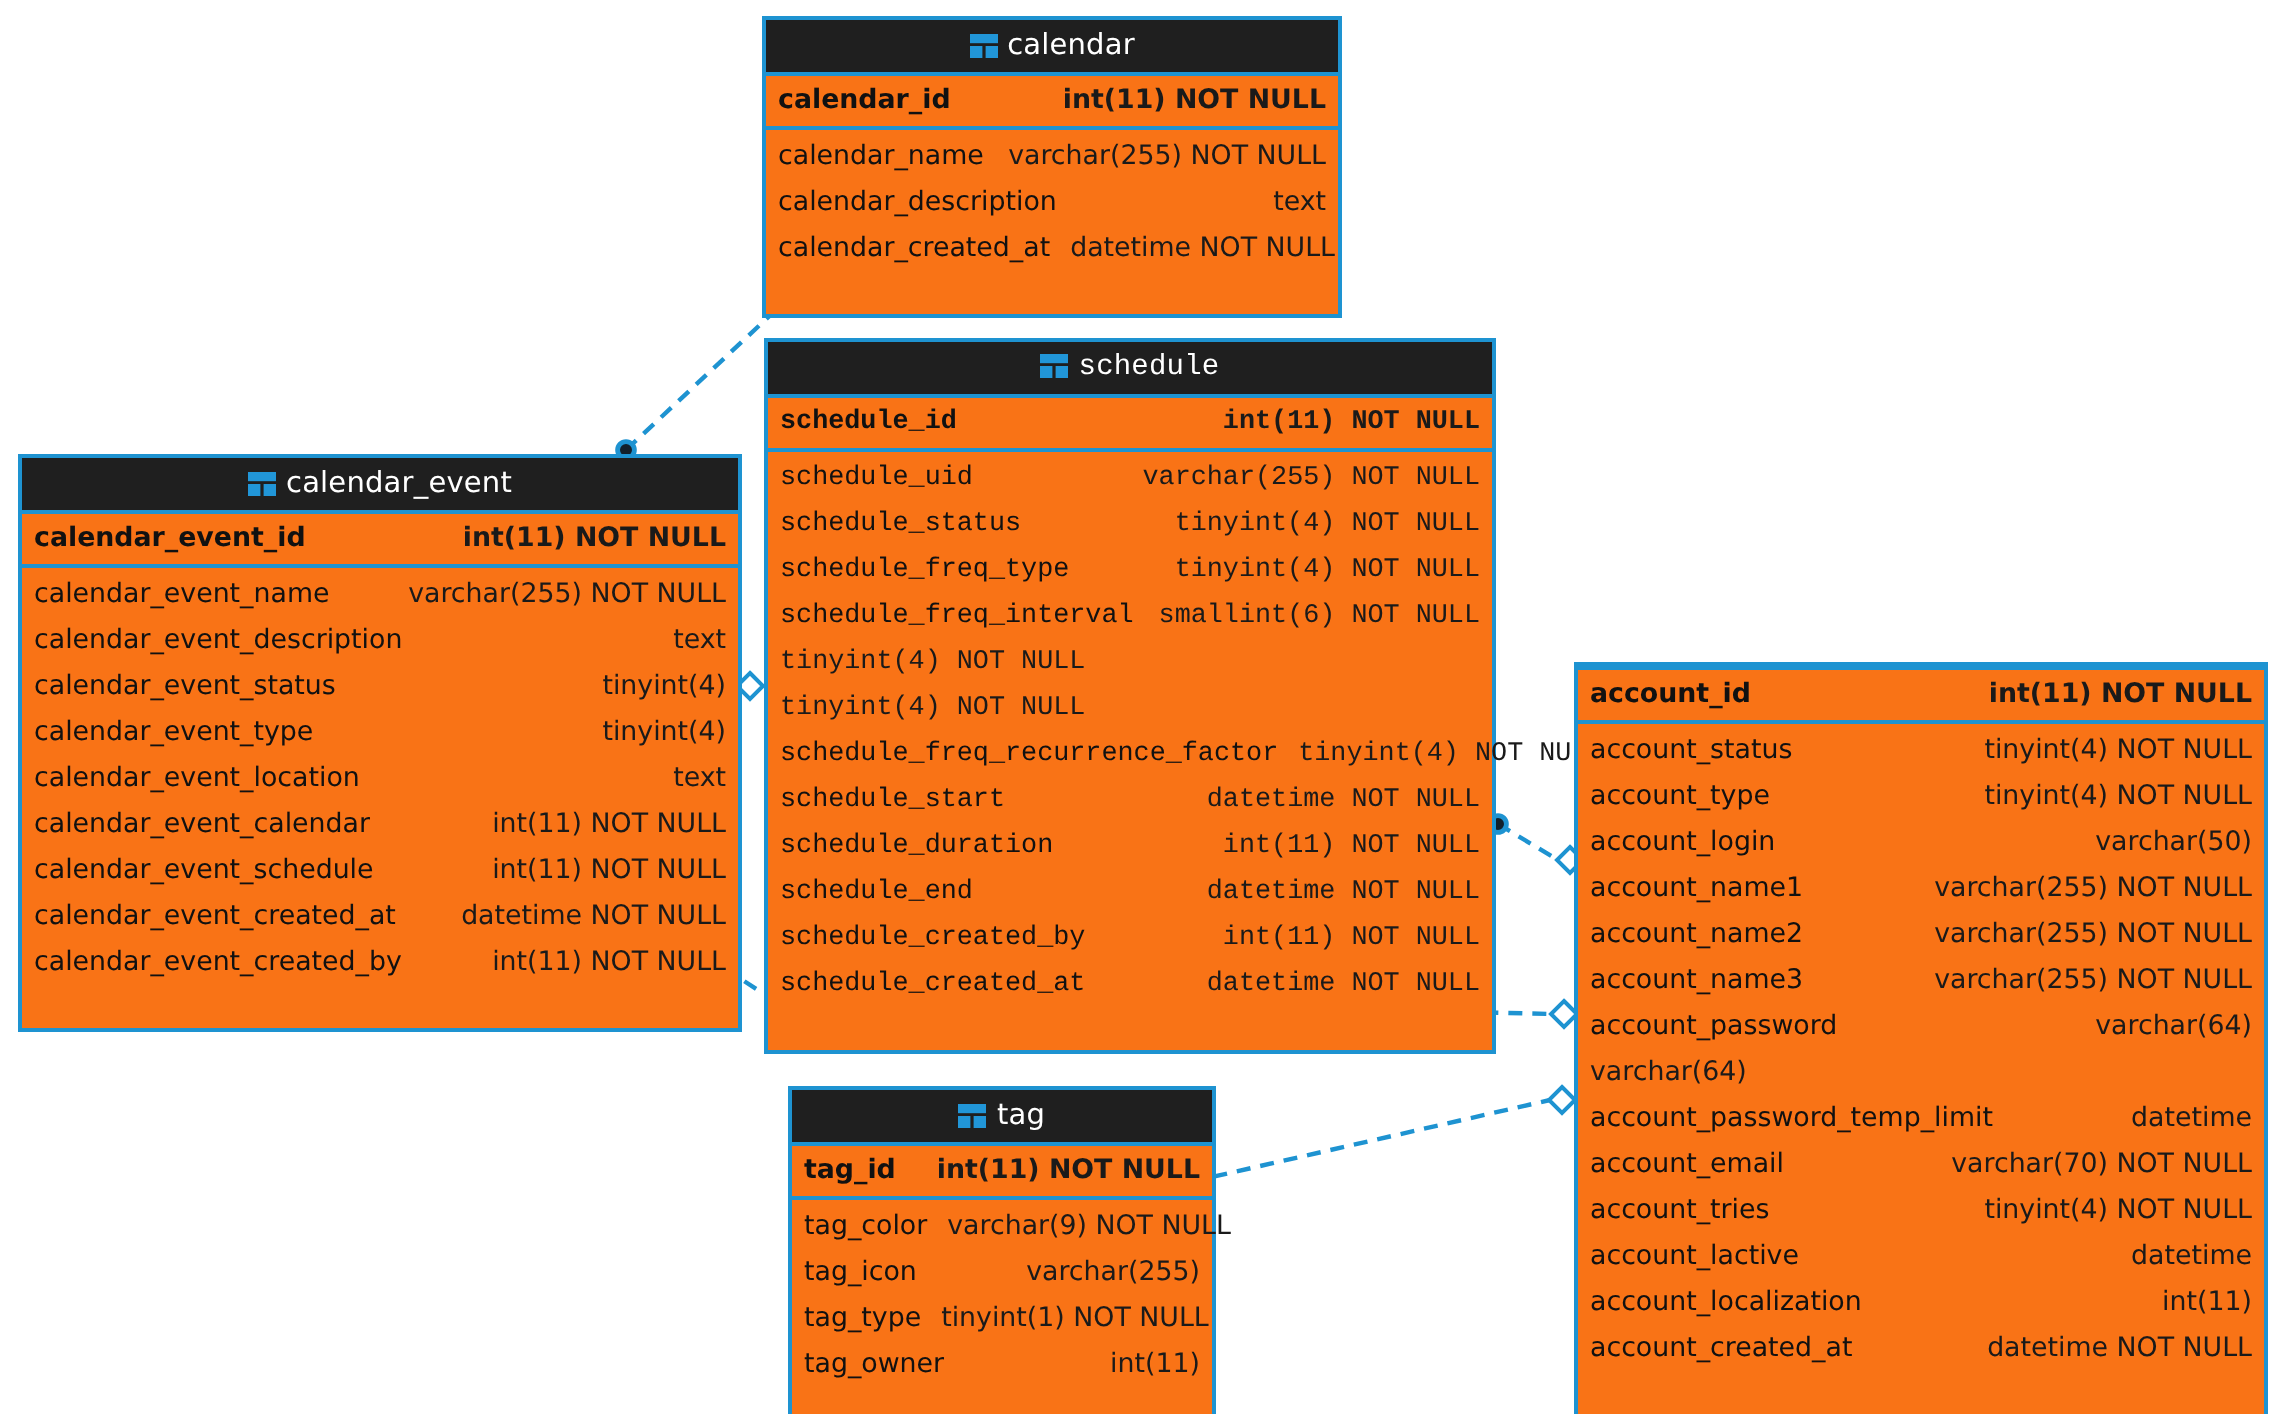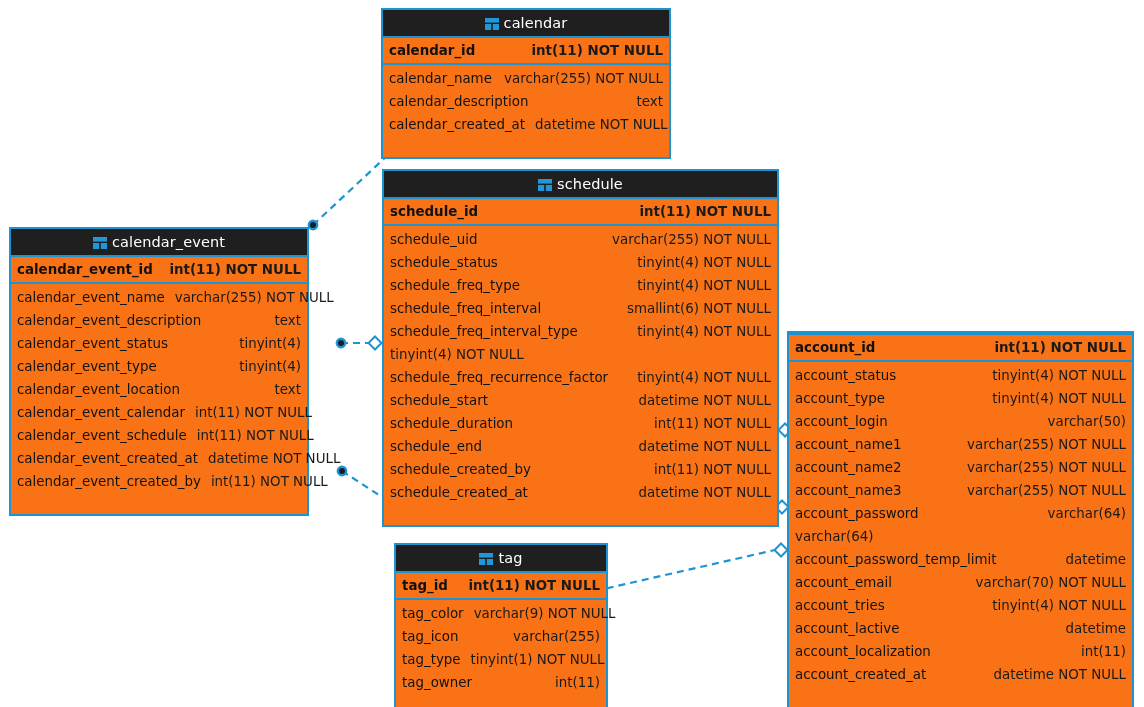--- a/index.html
+++ b/index.html
@@ -175,21 +175,21 @@
         <span class="col-name">calendar_description</span>
         <span class="col-type">text</span>
       </div>
       <div class="row">
         <span class="col-name">calendar_created_at</span>
         <span class="col-type">datetime NOT NULL</span>
       </div>
     </div>
   </div>
 
-  <div class="entity" id="entity-calendar-event" style="left:9px; top:227px; width:300px;">
+  <div class="entity" id="entity-calendar-event" style="left:9px; top:227px; width:362px;">
     <div class="entity-header">
       <span class="tbl-icon">
         <svg width="14" height="12" viewBox="0 0 14 12" xmlns="http://www.w3.org/2000/svg">
           <rect x="0" y="0" width="14" height="4.6" fill="#2196d8"></rect>
           <rect x="0" y="6" width="6.2" height="6" fill="#2196d8"></rect>
           <rect x="7.8" y="6" width="6.2" height="6" fill="#2196d8"></rect>
         </svg>
       </span><span class="entity-title">calendar_event</span>
     </div>
     <div class="pk-row">
@@ -231,21 +231,21 @@
         <span class="col-name">calendar_event_created_at</span>
         <span class="col-type">datetime NOT NULL</span>
       </div>
       <div class="row">
         <span class="col-name">calendar_event_created_by</span>
         <span class="col-type">int(11) NOT NULL</span>
       </div>
     </div>
   </div>
 
-  <div class="entity" id="entity-schedule" style="left:382px; top:169px; width:397px;">
+  <div class="entity" id="entity-schedule" style="left:382px; top:169px; width:366px;font-family:Liberation Mono, monospace;">
     <div class="entity-header">
       <span class="tbl-icon">
         <svg width="14" height="12" viewBox="0 0 14 12" xmlns="http://www.w3.org/2000/svg">
           <rect x="0" y="0" width="14" height="4.6" fill="#2196d8"></rect>
           <rect x="0" y="6" width="6.2" height="6" fill="#2196d8"></rect>
           <rect x="7.8" y="6" width="6.2" height="6" fill="#2196d8"></rect>
         </svg>
       </span><span class="entity-title">schedule</span>
     </div>
     <div class="pk-row">
@@ -265,21 +265,20 @@
       </div>
       <div class="row">
         <span class="col-name">schedule_freq_type</span>
         <span class="col-type">tinyint(4) NOT NULL</span>
       </div>
       <div class="row">
         <span class="col-name">schedule_freq_interval</span>
         <span class="col-type">smallint(6) NOT NULL</span>
       </div>
       <div class="row">
-        <span class="col-name">schedule_freq_interval_type</span>
         <span class="col-type">tinyint(4) NOT NULL</span>
       </div>
       <div class="row">
         <span class="col-type">tinyint(4) NOT NULL</span>
       </div>
       <div class="row">
         <span class="col-name">schedule_freq_recurrence_factor</span>
         <span class="col-type">tinyint(4) NOT NULL</span>
       </div>
       <div class="row">

